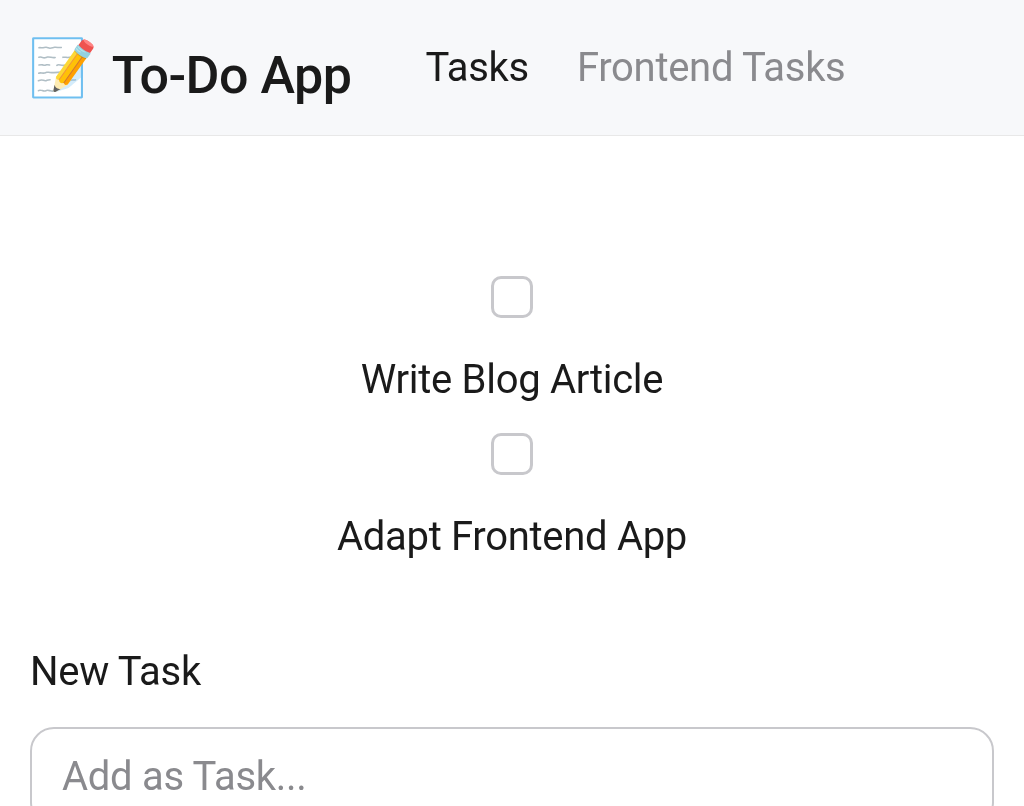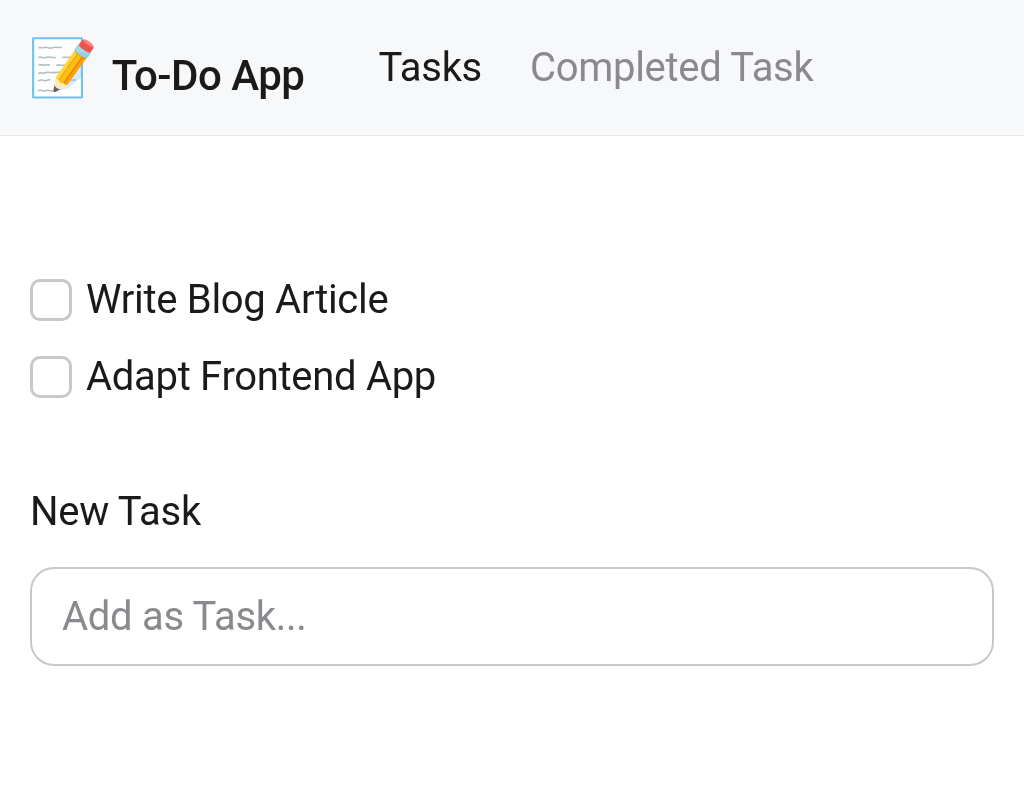--- a/index.html
+++ b/index.html
@@ -21,21 +21,21 @@
       display: flex;
       align-items: center;
       padding-left: 28px;
       gap: 14px;
     }
     .app-icon {
       font-size: 56px;
       line-height: 1;
     }
     .app-title {
-      font-size: 42px;
+      font-size: 52px;
       font-weight: 500;
       color: #1a1a1a;
       letter-spacing: -0.5px;
       margin-top: 16px;
     }
     .nav-tabs {
       display: flex;
       align-items: flex-end;
       gap: 48px;
       margin-left: 60px;
@@ -51,22 +51,23 @@
     }
     .nav-tab.inactive {
       color: #8a8a8e;
     }
     .content {
       padding: 140px 30px 0 30px;
     }
     .task-row {
       display: flex;
       align-items: center;
-      gap: 14px;
+      gap: 38px;
       margin-bottom: 30px;
+      flex-direction: column;
     }
     .checkbox {
       width: 42px;
       height: 42px;
       border: 3px solid #c8c8cc;
       border-radius: 10px;
       background: #ffffff;
       cursor: pointer;
       flex-shrink: 0;
     }
@@ -97,21 +98,21 @@
     }
   </style>
 </head>
 <body>
 
 <div class="header">
   <span class="app-icon">📝</span>
   <span class="app-title">To-Do App</span>
   <div class="nav-tabs">
     <span class="nav-tab active">Tasks</span>
-    <span class="nav-tab inactive">Completed Task</span>
+    <span class="nav-tab inactive">Frontend Tasks</span>
   </div>
 </div>
 
 <div class="content">
   <div class="task-row">
     <div class="checkbox"></div>
     <span class="task-label">Write Blog Article</span>
   </div>
   <div class="task-row">
     <div class="checkbox"></div>

